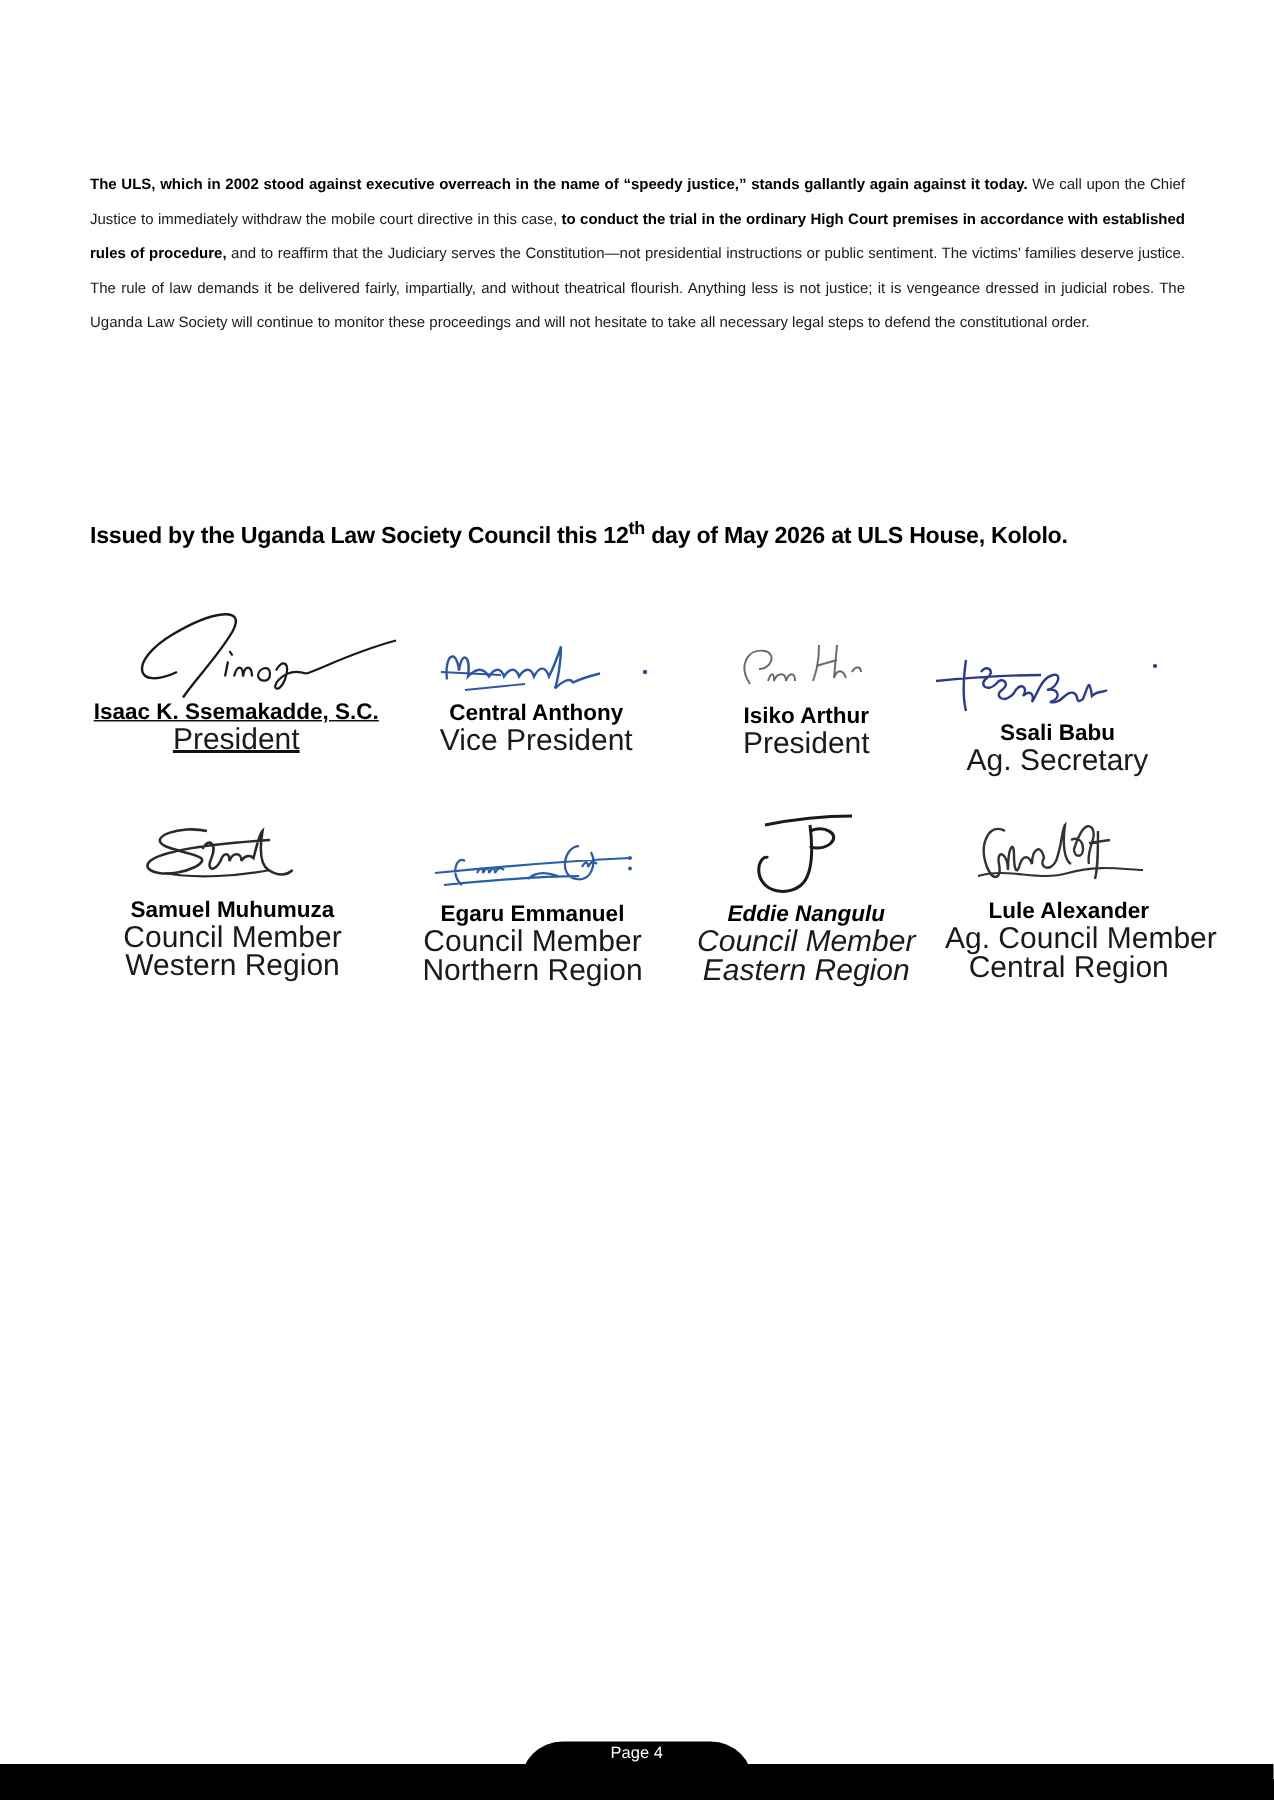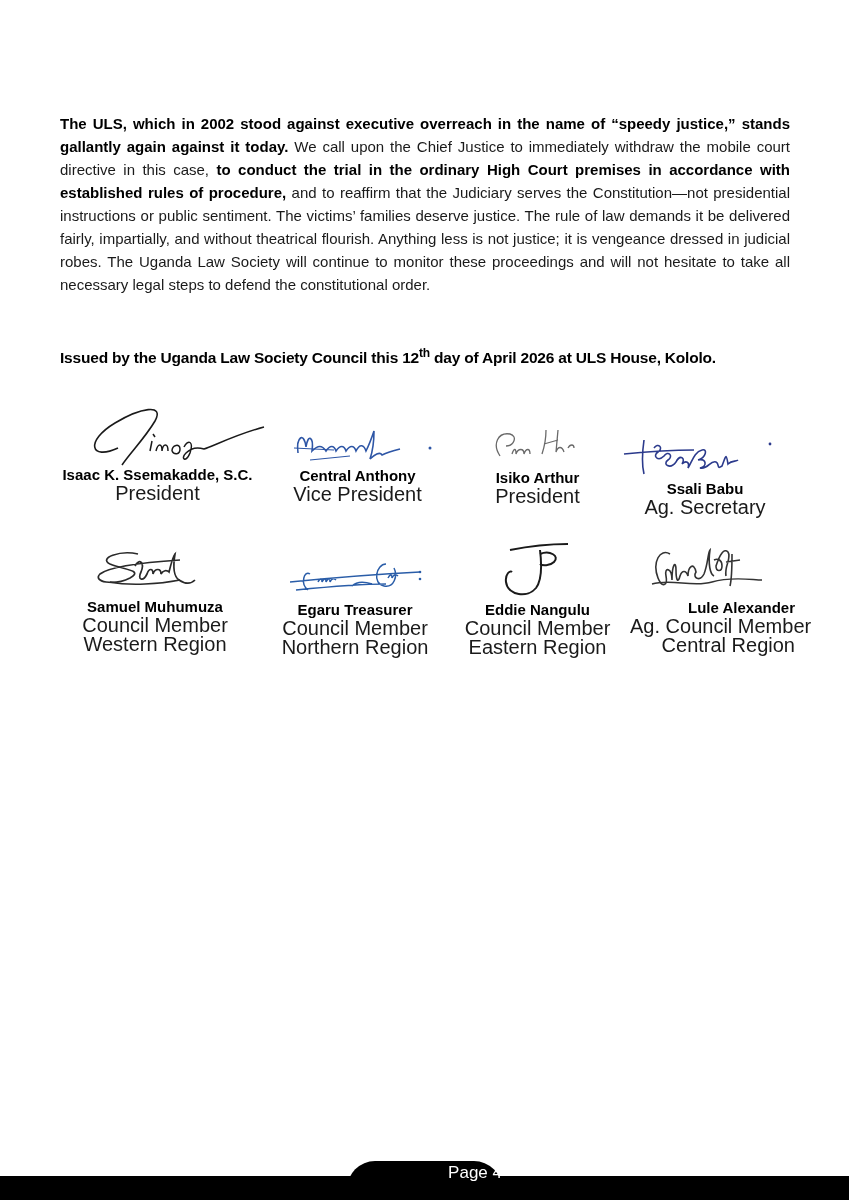--- a/index.html
+++ b/index.html
@@ -1,43 +1,43 @@
 <!DOCTYPE html>
 <html><head>
 <meta charset="utf-8">
 <style>
   html, body { margin: 0; padding: 0; background: #ffffff; }
   body { width: 849px; height: 1200px; position: relative; overflow: hidden;
          font-family: "Liberation Sans", "DejaVu Sans", sans-serif; color: #111; }
   .para { position: absolute; left: 60px; top: 112px; width: 730px;
-          font-size: 15px; line-height: 23px; text-align: justify; color: #1a1a1a; }
+          font-size: 10px; line-height: 23px; text-align: justify; color: #1a1a1a; }
   .para b { font-weight: 700; color: #000; }
   .issued { position: absolute; left: 60px; top: 349px; font-size: 15.5px; font-weight: 700;
             color: #000; white-space: nowrap; letter-spacing: -0.2px; }
   .issued sup { font-size: 12px; vertical-align: 6px; line-height: 0; }
   .sig { position: absolute; text-align: center; }
   .sig svg { display: block; margin: 0 auto; overflow: visible; }
   .sig .name { font-weight: 700; font-size: 15px; color: #000; line-height: 19px; white-space: nowrap; }
   .sig .role { font-size: 20px; color: #1a1a1a; line-height: 19px; white-space: nowrap; }
   .footer-bar { position: absolute; left: 0; right: 0; top: 1176px; height: 24px; background: #000; }
   .footer-tab { position: absolute; left: 347px; top: 1161px; width: 155px; height: 39px;
                 background: #000; border-radius: 28px 28px 0 0; }
-  .footer-label { position: absolute; left: 347px; top: 1163px; width: 155px; text-align: right;
-                  color: #fff; font-size: 17px; }
+  .footer-label { position: absolute; left: 347px; top: 1163px; width: 155px; text-align: center;
+                  color: #fff; font-size: 11px; }
 </style>
 </head>
 <body>
 
 <div class="para">
   <b>The ULS, which in 2002 stood against executive overreach in the name of “speedy justice,” stands gallantly again against it today.</b><span> We call upon the Chief Justice to immediately withdraw the mobile court directive in this case, </span><b>to conduct the trial in the ordinary High Court premises in accordance with established rules of procedure,</b><span> and to reaffirm that the Judiciary serves the Constitution—not presidential instructions or public sentiment. The victims’ families deserve justice. The rule of law demands it be delivered fairly, impartially, and without theatrical flourish. Anything less is not justice; it is vengeance dressed in judicial robes. The Uganda Law Society will continue to monitor these proceedings and will not hesitate to take all necessary legal steps to defend the constitutional order.</span>
 </div>
 
-<div class="issued"><span>Issued by the Uganda Law Society Council this 12</span><sup>th</sup><span> day of April 2026 at ULS House, Kololo.</span></div>
+<div class="issued"><span>Issued by the Uganda Law Society Council this 12</span><sup>th</sup><span> day of May 2026 at ULS House, Kololo.</span></div>
 
-<div class="sig" style="left:60px; top:403px; width:195px;">
+<div class="sig" style="left:60px; top:403px; width:195px;text-decoration:underline;">
   <svg width="195" height="62" viewBox="0 0 195 62">
     <path d="M58 45 C30 58 25 38 55 20 C80 5 105 0 95 18 C85 35 70 50 62 62" fill="none" stroke="#1a1a1a" stroke-width="1.6"></path>
     <path d="M90 48 l2 -10 M96 48 c2 -8 6 -8 6 0 c1 -8 6 -8 6 0 M112 48 c0 -6 8 -8 8 -2 c0 6 -6 6 -8 2 M124 44 c4 -8 10 -6 6 6 c-4 10 -10 6 -4 0 c6 -6 12 -6 18 -4 c8 -2 30 -14 60 -22" fill="none" stroke="#1a1a1a" stroke-width="1.5"></path>
     <path d="M93 31 l2 3" stroke="#1a1a1a" stroke-width="1.5"></path>
   </svg>
   <div class="name">Isaac K. Ssemakadde, S.C.</div>
   <div class="role">President</div>
 </div>
 
 <div class="sig" style="left:280px; top:418px; width:155px;">
@@ -77,37 +77,37 @@
   <div class="role">Council Member</div>
   <div class="role">Western Region</div>
 </div>
 
 <div class="sig" style="left:280px; top:552px; width:150px;">
   <svg width="150" height="48" viewBox="0 0 150 48">
     <path d="M10 30 c40 -4 90 -8 130 -10 M16 38 c40 -4 70 -6 90 -6 M30 22 c-6 -4 -10 10 -2 16 M38 30 c2 -4 4 -4 4 0 c2 -4 4 -4 4 0 c2 -4 4 -4 4 0 c2 -4 4 -4 6 -2 M72 34 c6 -6 14 -4 20 -2 M106 12 c-10 0 -14 20 -2 22 c10 2 14 -10 10 -18 M108 26 c2 -4 4 -4 4 0 c2 -4 4 -4 6 -2" fill="none" stroke="#2a5da8" stroke-width="1.5"></path>
     <circle cx="140" cy="20" r="1.3" fill="#2a5da8"></circle>
       <circle cx="140" cy="27" r="1.3" fill="#2a5da8"></circle>
   </svg>
-  <div class="name">Egaru Treasurer</div>
+  <div class="name">Egaru Emmanuel</div>
   <div class="role">Council Member</div>
   <div class="role">Northern Region</div>
 </div>
 
-<div class="sig" style="left:460px; top:538px; width:155px;">
+<div class="sig" style="left:460px; top:538px; width:155px;font-style:italic;">
   <svg width="155" height="62" viewBox="0 0 155 62">
     <path d="M50 12 c20 -4 40 -6 58 -6" fill="none" stroke="#1a1a1a" stroke-width="2"></path>
     <path d="M80 12 c2 16 2 30 -4 38 c-8 10 -28 8 -30 -6 c-1 -8 4 -12 6 -10" fill="none" stroke="#1a1a1a" stroke-width="2"></path>
     <path d="M80 16 c10 -4 20 2 14 8 c-4 4 -12 4 -14 2" fill="none" stroke="#1a1a1a" stroke-width="2"></path>
   </svg>
   <div class="name">Eddie Nangulu</div>
   <div class="role">Council Member</div>
   <div class="role">Eastern Region</div>
 </div>
 
-<div class="sig" style="left:630px; top:540px; width:165px;text-align:right;">
+<div class="sig" style="left:630px; top:540px; width:165px;">
   <svg width="165" height="58" viewBox="0 0 165 58">
     <path d="M40 14 c-10 -6 -18 8 -12 24 c4 10 10 8 8 -2 c-2 -10 6 -8 6 4 c0 -16 4 -20 4 -10 c0 10 2 14 4 6 c2 -6 6 -6 8 0 c0 -10 6 -14 8 -4 c-4 6 4 10 8 2 c4 -10 4 -22 6 -24 c-2 14 0 24 4 26 M84 20 c4 -2 8 0 8 6 c0 6 -6 6 -6 0 c4 -12 8 -18 12 -14 c4 6 -4 14 -2 24 M96 22 l14 -2 M102 14 c0 14 0 24 -2 32" fill="none" stroke="#333" stroke-width="1.6"></path>
     <path d="M22 44 c20 -6 40 4 60 -2 c20 -6 40 -2 50 -2" fill="none" stroke="#333" stroke-width="1.4"></path>
   </svg>
   <div class="name">Lule Alexander</div>
   <div class="role">Ag. Council Member</div>
   <div class="role">Central Region</div>
 </div>
 
 <div class="footer-bar"></div>

